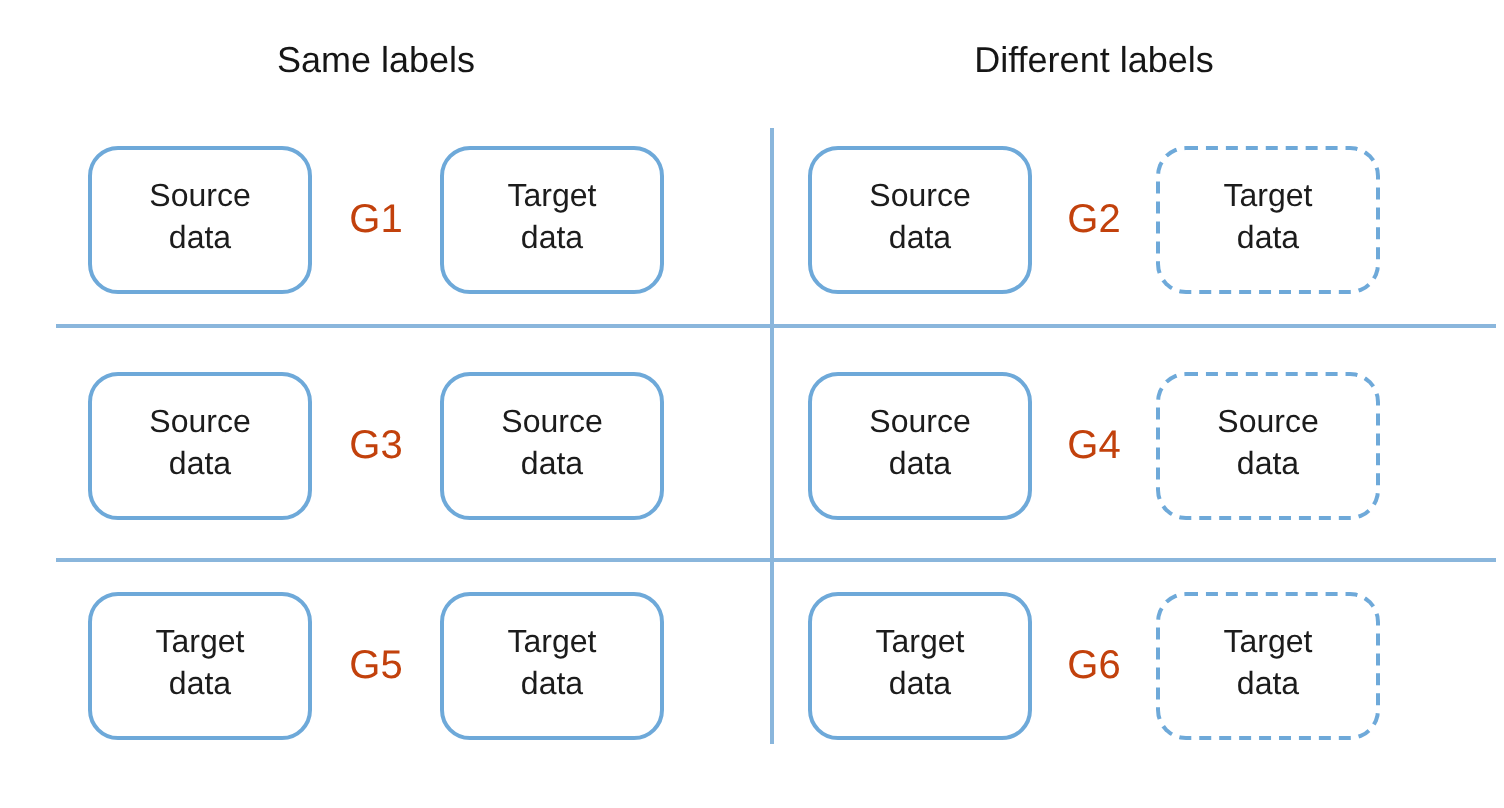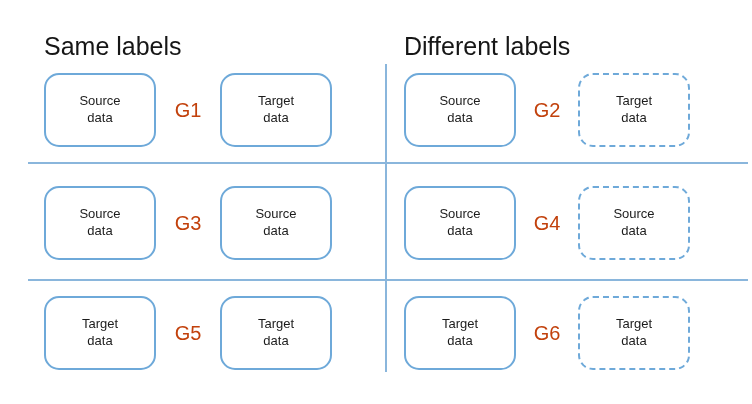--- a/index.html
+++ b/index.html
@@ -10,22 +10,23 @@
     width: 752px;
     height: 404px;
     background: #ffffff;
     font-family: "Liberation Sans", sans-serif;
     color: #1c1c1c;
     position: relative;
     overflow: hidden;
   }
   .header {
     position: absolute;
-    top: 32px;
-    font-size: 25px;
+    top: 20px;
+    font-size: 18px;
+    text-align: center;
     color: #161616;
   }
   .header.same { left: 44px; width: 288px; }
   .header.diff { left: 404px; width: 286px; }
 
   .vdiv {
     position: absolute;
     left: 385px;
     top: 64px;
     width: 2px;
@@ -58,21 +59,21 @@
   .box {
     width: 112px;
     height: 74px;
     box-sizing: border-box;
     border: 2px solid #6ea9d9;
     border-radius: 15px;
     display: flex;
     align-items: center;
     justify-content: center;
     text-align: center;
-    font-size: 13px;
+    font-size: 16px;
     line-height: 1.3;
     white-space: pre-line;
     background: #ffffff;
     color: #1c1c1c;
   }
   .box.dashed {
     border-style: dashed;
   }
   .glabel {
     font-size: 20px;

